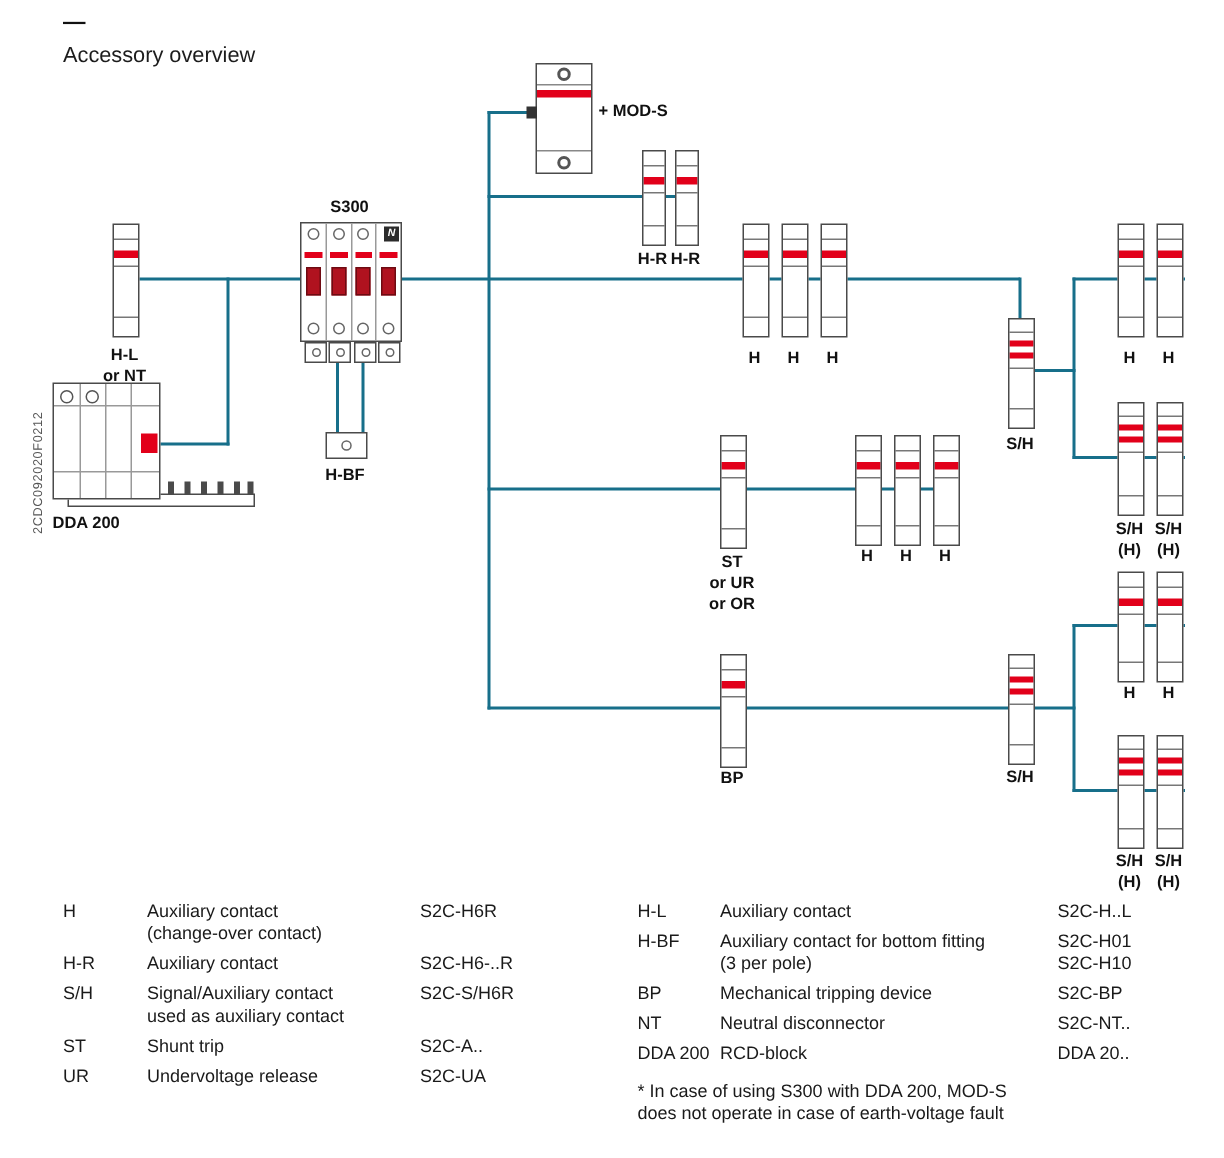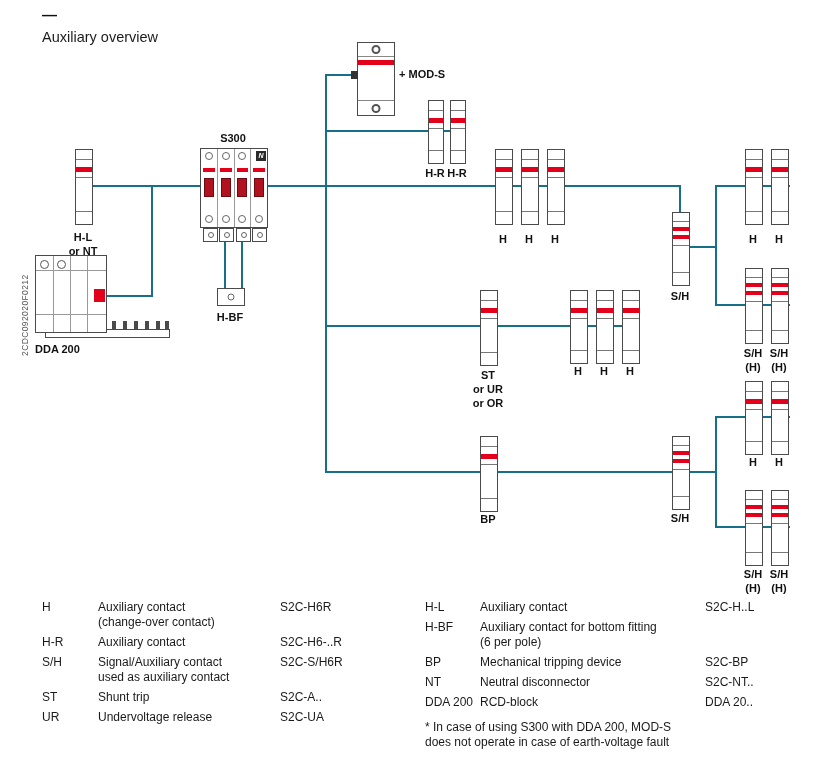--- a/index.html
+++ b/index.html
@@ -100,21 +100,21 @@
   .legend.l-right .lrow{grid-template-columns:55px 225px 1fr;}
   .legend .lrow span{white-space:pre-line;}
   .footnote{margin-top:10px;white-space:pre-line;}
 </style>
 </head>
 <body>
 
 <div id="canvas">
 
   <div class="dash">—</div>
-  <div class="title">Auxiliary overview</div>
+  <div class="title">Accessory overview</div>
   <div class="doccode">2CDC092020F0212</div>
 
   <div class="hl" style="left:83px;top:185px;width:597px"></div>
   <div class="hl" style="left:686px;top:246px;width:31px"></div>
   <div class="hl" style="left:715px;top:185px;width:75px"></div>
   <div class="hl" style="left:715px;top:304px;width:75px"></div>
   <div class="hl" style="left:325px;top:74px;width:34px"></div>
   <div class="hl" style="left:325px;top:130px;width:135px"></div>
   <div class="hl" style="left:325px;top:325px;width:313px"></div>
   <div class="hl" style="left:325px;top:471px;width:392px"></div>
@@ -279,21 +279,23 @@
 
   <div class="legend l-right">
     <div class="lrow">
       <span>H-L</span>
       <span>Auxiliary contact</span>
       <span>S2C-H..L</span>
     </div>
     <div class="lrow">
       <span>H-BF</span>
       <span>Auxiliary contact for bottom fitting
-(6 per pole)</span>
+(3 per pole)</span>
+      <span>S2C-H01
+S2C-H10</span>
     </div>
     <div class="lrow">
       <span>BP</span>
       <span>Mechanical tripping device</span>
       <span>S2C-BP</span>
     </div>
     <div class="lrow">
       <span>NT</span>
       <span>Neutral disconnector</span>
       <span>S2C-NT..</span>

